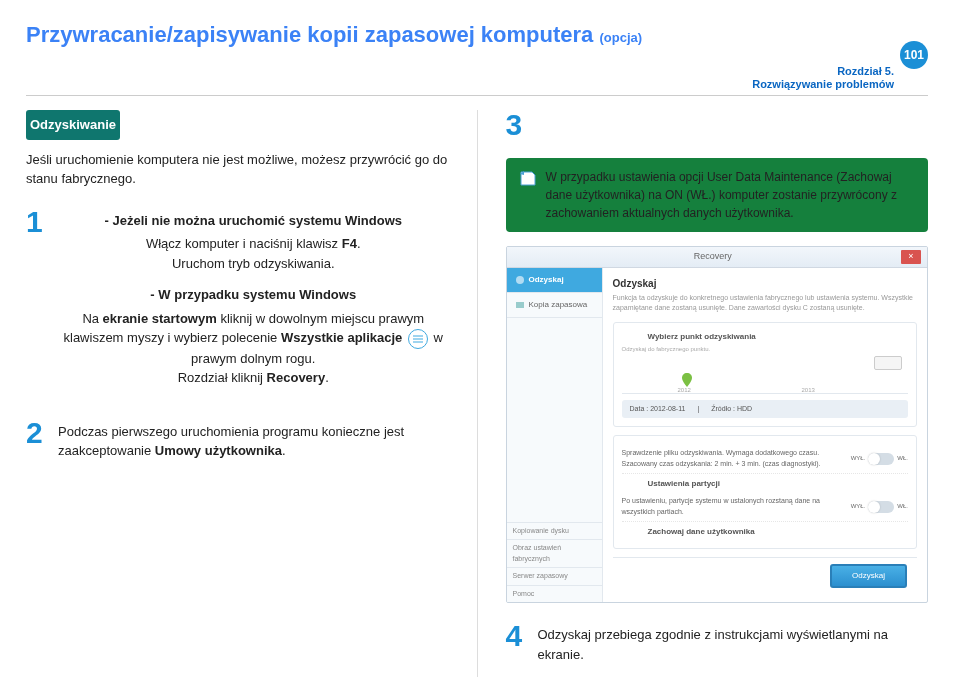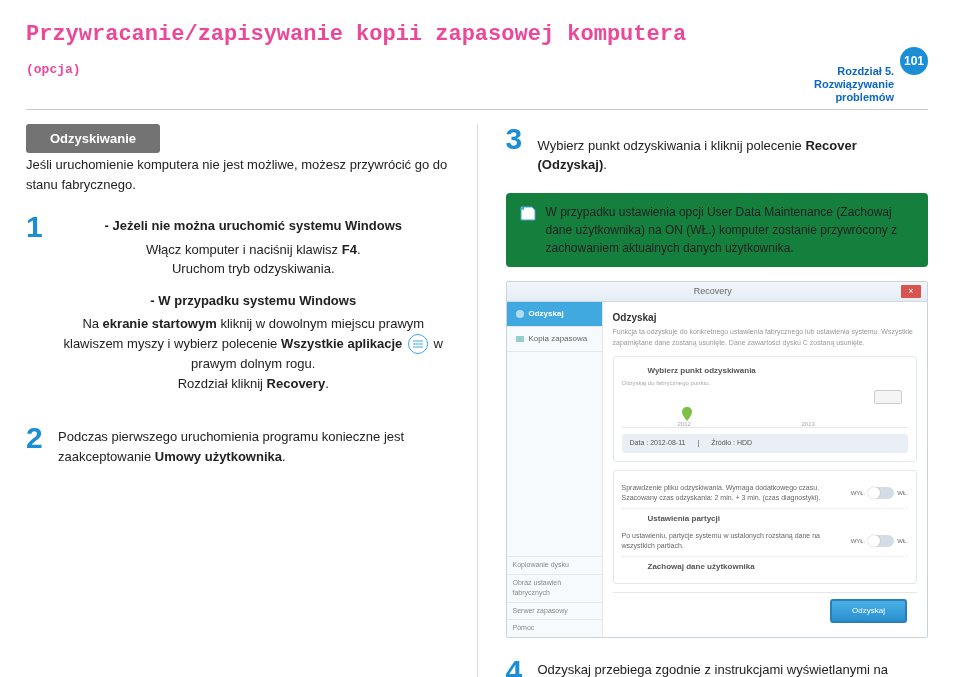--- a/index.html
+++ b/index.html
@@ -1,27 +1,27 @@
 <!DOCTYPE html>
 <html><head>
 <meta charset="utf-8">
 <style>
   * { box-sizing: border-box; margin: 0; padding: 0; }
   body { font-family: Arial, sans-serif; width: 954px; height: 677px; background: #fff; color: #222; font-size: 13px; line-height: 1.5; }
   .page { padding: 18px 26px; }
   .header { display: flex; align-items: flex-start; justify-content: space-between; border-bottom: 1px solid #ccc; padding-bottom: 4px; margin-bottom: 14px; }
-  .title { font-size: 22px; font-weight: bold; color: #ec4899; font-family: Liberation Mono, monospace; }
+  .title { font-size: 22px; font-weight: bold; color: #3b82f6; }
   .title-opt { font-size: 13px; font-weight: bold; }
   .hdr-right { display: flex; align-items: center; gap: 6px; }
   .chapter { font-size: 11px; font-weight: bold; color: #0a66c2; text-align: right; line-height: 1.2; margin-top: 47px; }
   .pagebadge { width: 28px; height: 28px; border-radius: 50%; background: #1b8fd6; color: #fff; font-size: 12px; font-weight: bold; display: flex; align-items: center; justify-content: center; }
   .cols { display: flex; gap: 28px; }
   .col { flex: 1; }
   .vrule { width: 1px; background: #ddd; }
-  .section-h { background: #737373; color: #fff; font-weight: bold; padding: 5px 24px; border-radius: 3px; display: inline-block; margin-bottom: 2px; }
+  .section-h { background: #0f766e; color: #fff; font-weight: bold; padding: 5px 4px; border-radius: 3px; display: inline-block; margin-bottom: 10px; }
   .intro { margin-bottom: 18px; }
   .step { display: flex; gap: 10px; margin-bottom: 18px; }
   .num { font-size: 30px; font-weight: bold; color: #1b8fd6; line-height: 1; min-width: 22px; }
   .step-body { flex: 1; padding-top: 4px; }
   .sub { margin-bottom: 12px; text-align: center; }
   .sub-h { font-weight: bold; margin-bottom: 4px; }
   .sub-h::before { content: "- "; }
   .note { background: #15803d; border-radius: 4px; padding: 10px 12px; display: flex; gap: 8px; margin: 8px 0 14px; font-size: 12px; }
   .note-icon { width: 20px; height: 20px; flex-shrink: 0; }
   .note-icon svg { width: 100%; height: 100%; }
@@ -120,23 +120,20 @@
         </div>
       </div>
     </div>
 
     <div class="vrule"></div>
 
     <div class="col">
       <div class="step">
         <div class="num">3</div>
         <div class="step-body">
-          <p style="margin-top:8px">
-            <span>Wybierz punkt odzyskiwania i kliknij polecenie </span><b>Recover (Odzyskaj)</b><span>.</span>
-          </p>
         </div>
       </div>
 
       <div class="note">
         <span class="note-icon">
           <svg viewBox="0 0 20 20">
               <path d="M3 4 L14 4 L17 7 L17 17 L3 17 Z" fill="#fff" stroke="#4a9fd6" stroke-width="1"></path>
               <path d="M2 6 L6 3 L6 7 Z" fill="#4a9fd6"></path>
             </svg>
         </span>

